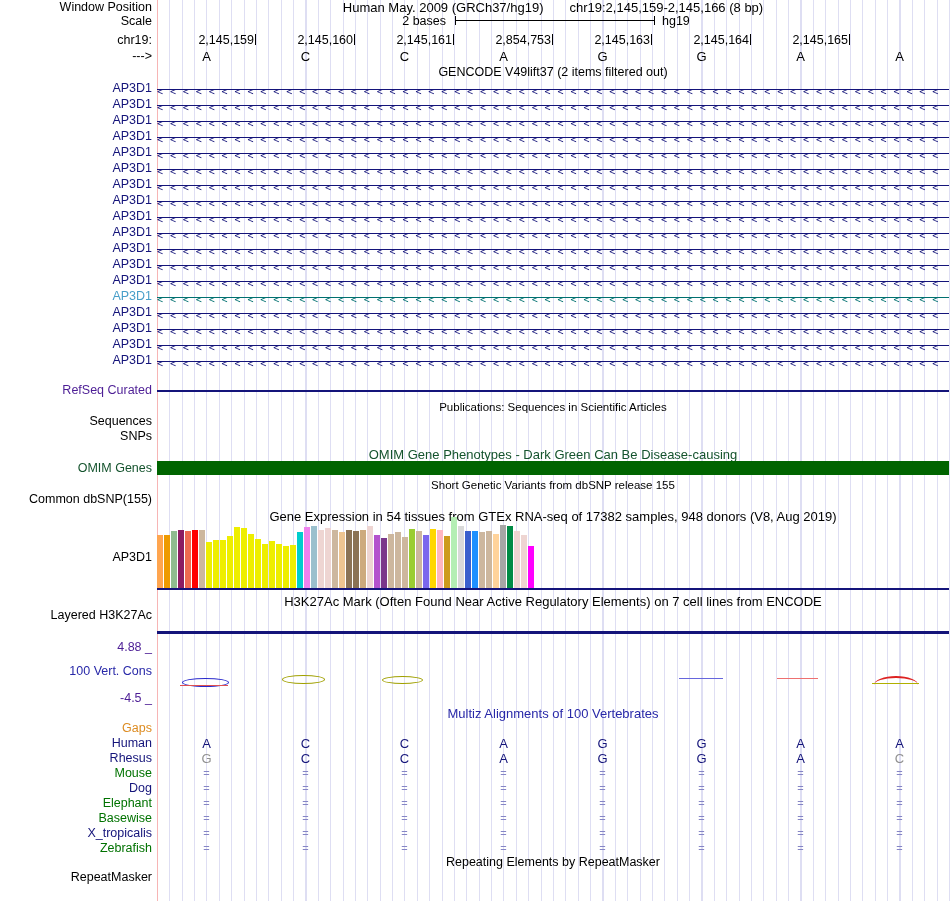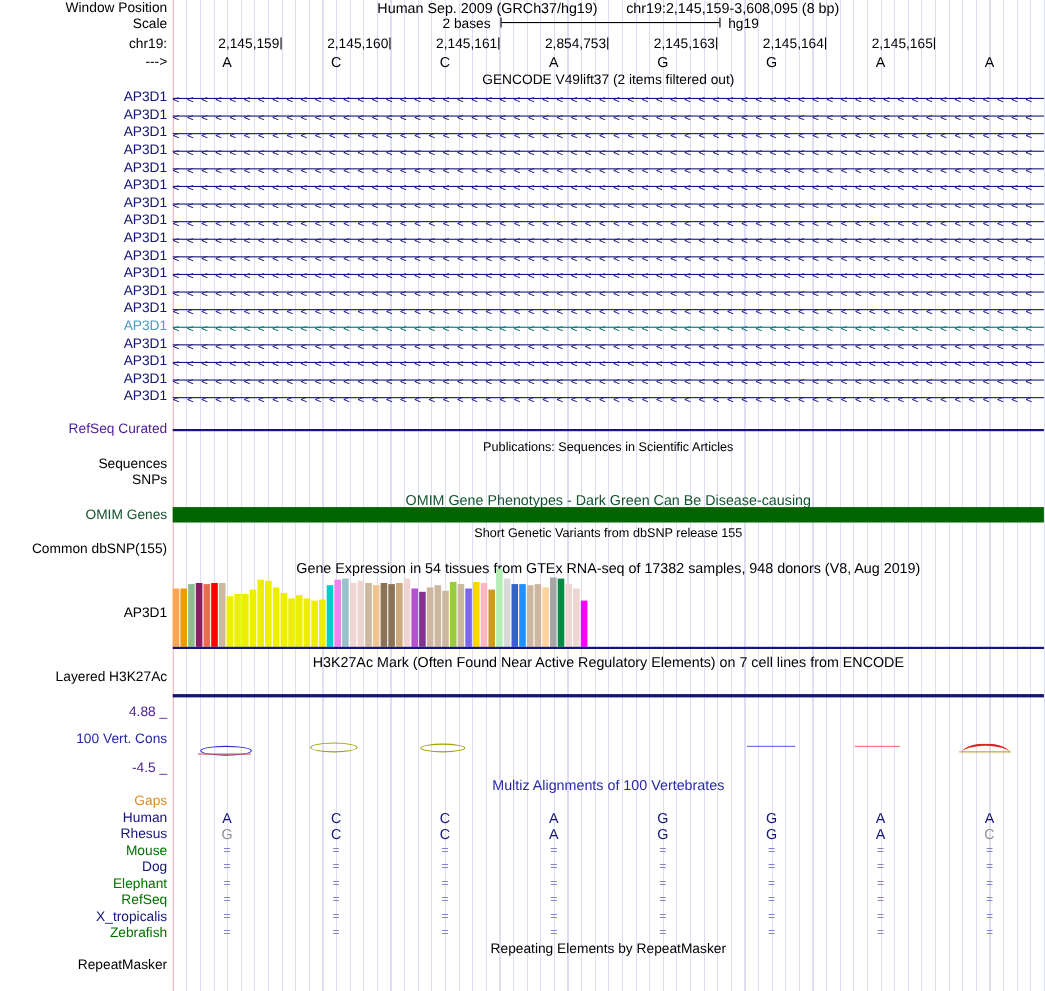--- a/index.html
+++ b/index.html
@@ -35,21 +35,21 @@
   .mcell{position:absolute;width:99px;text-align:center;line-height:15px}
 </style>
 </head>
 <body>
 
 <div id="app">
   <div class="grid"></div>
   <div class="guide"></div>
 
   <div class="lbl" style="top:1px">Window Position</div>
-  <div class="ctitle lg" style="top:1px"><span>Human Sep. 2009 (GRCh37/hg19)</span><span class="hdr-gap"></span><span>chr19:2,145,159-3,608,095 (8 bp)</span></div>
+  <div class="ctitle lg" style="top:1px"><span>Human May. 2009 (GRCh37/hg19)</span><span class="hdr-gap"></span><span>chr19:2,145,159-2,145,166 (8 bp)</span></div>
 
   <div class="lbl" style="top:15px">Scale</div>
   <div style="position:absolute;right:504px;top:15px;font-size:12.5px;line-height:13px;white-space:nowrap">2 bases</div>
   <div class="scalebar"></div>
   <div style="position:absolute;left:662px;top:15px;font-size:12.5px;line-height:13px">hg19</div>
 
   <div class="lbl" style="top:34px">chr19:</div>
   <div class="pos-wrap">
       <div class="pos-label" style="left: 0px;">2,145,159</div>
       <div class="pos-tick" style="left: 98px;"></div>
@@ -252,21 +252,21 @@
       <div class="mcell" style="left: 850px; top: 781px; font-size: 11px; color: rgb(133, 133, 197);">=</div>
       <div class="mrow-label" style="top: 796px; color: rgb(0, 114, 0);">Elephant</div>
       <div class="mcell" style="left: 157px; top: 796px; font-size: 11px; color: rgb(133, 133, 197);">=</div>
       <div class="mcell" style="left: 256px; top: 796px; font-size: 11px; color: rgb(133, 133, 197);">=</div>
       <div class="mcell" style="left: 355px; top: 796px; font-size: 11px; color: rgb(133, 133, 197);">=</div>
       <div class="mcell" style="left: 454px; top: 796px; font-size: 11px; color: rgb(133, 133, 197);">=</div>
       <div class="mcell" style="left: 553px; top: 796px; font-size: 11px; color: rgb(133, 133, 197);">=</div>
       <div class="mcell" style="left: 652px; top: 796px; font-size: 11px; color: rgb(133, 133, 197);">=</div>
       <div class="mcell" style="left: 751px; top: 796px; font-size: 11px; color: rgb(133, 133, 197);">=</div>
       <div class="mcell" style="left: 850px; top: 796px; font-size: 11px; color: rgb(133, 133, 197);">=</div>
-      <div class="mrow-label" style="top: 811px; color: rgb(0, 114, 0);">RefSeq</div>
+      <div class="mrow-label" style="top: 811px; color: rgb(0, 114, 0);">Basewise</div>
       <div class="mcell" style="left: 157px; top: 811px; font-size: 11px; color: rgb(133, 133, 197);">=</div>
       <div class="mcell" style="left: 256px; top: 811px; font-size: 11px; color: rgb(133, 133, 197);">=</div>
       <div class="mcell" style="left: 355px; top: 811px; font-size: 11px; color: rgb(133, 133, 197);">=</div>
       <div class="mcell" style="left: 454px; top: 811px; font-size: 11px; color: rgb(133, 133, 197);">=</div>
       <div class="mcell" style="left: 553px; top: 811px; font-size: 11px; color: rgb(133, 133, 197);">=</div>
       <div class="mcell" style="left: 652px; top: 811px; font-size: 11px; color: rgb(133, 133, 197);">=</div>
       <div class="mcell" style="left: 751px; top: 811px; font-size: 11px; color: rgb(133, 133, 197);">=</div>
       <div class="mcell" style="left: 850px; top: 811px; font-size: 11px; color: rgb(133, 133, 197);">=</div>
       <div class="mrow-label" style="top: 826px; color: rgb(20, 20, 122);">X_tropicalis</div>
       <div class="mcell" style="left: 157px; top: 826px; font-size: 11px; color: rgb(133, 133, 197);">=</div>

